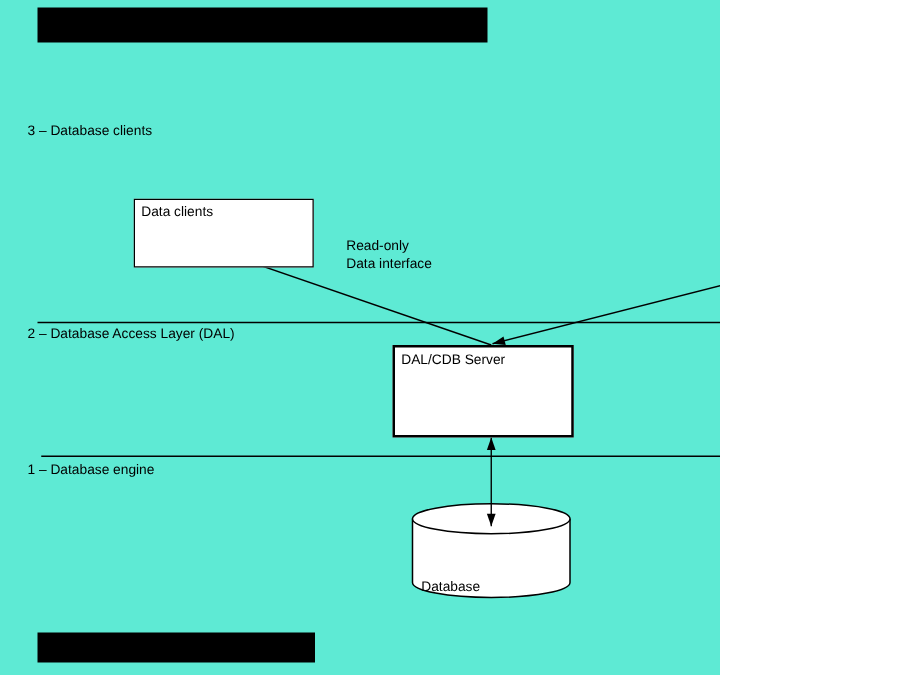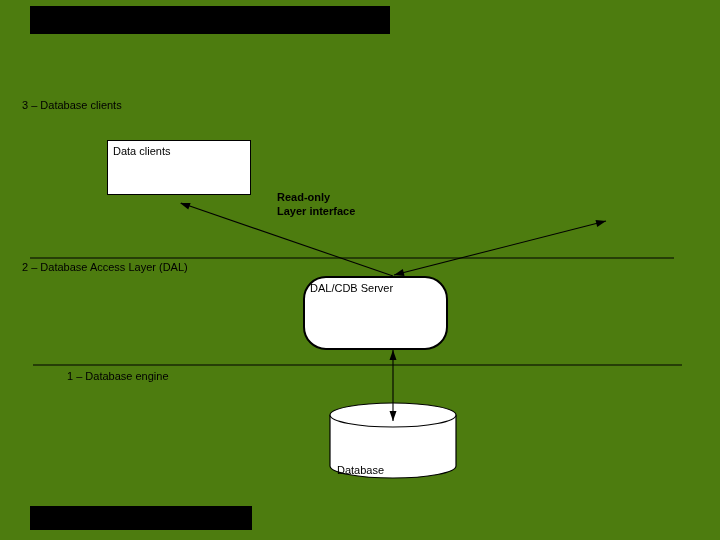--- a/index.html
+++ b/index.html
@@ -2,23 +2,23 @@
 <html><head>
 <meta charset="utf-8">
 <style>
   html, body {
     margin: 0;
     padding: 0;
     background: #ffffff;
   }
   .canvas {
     position: relative;
-    width: 720px;
+    width: 576px;
     height: 540px;
-    background: #4d7c0f;
+    background: #5eead4;
     font-family: "Liberation Sans", "DejaVu Sans", sans-serif;
     font-size: 11px;
     color: #000000;
     overflow: hidden;
   }
   .redaction {
     position: absolute;
     background: #000000;
   }
   .redaction.top    { left: 30px; top: 6px;   width: 360px; height: 28px; }
@@ -30,38 +30,37 @@
     width: 720px;
     height: 540px;
   }
 
   .layer-label {
     position: absolute;
     white-space: nowrap;
   }
   #layer3-label { left: 22px; top: 99px;  }
   #layer2-label { left: 22px; top: 261px; }
-  #layer1-label { left: 22px; top: 370px; margin-left: 45px; }
+  #layer1-label { left: 22px; top: 370px; }
 
   .node {
     position: absolute;
     box-sizing: border-box;
     border: 1px solid #000000;
     background: #ffffff;
     padding: 4px 5px;
   }
-  #data-clients-box { left: 107px; top: 140px; width: 144px; height: 55px; }
+  #data-clients-box { left: 107px; top: 159px; width: 144px; height: 55px; }
   #cdb-admin-box    { left: 519px; top: 148px; width: 181px; height: 72px; }
-  #dal-server-box   { left: 303px; top: 276px; width: 145px; height: 74px; border-width: 2px; border-radius: 23px; }
+  #dal-server-box   { left: 314px; top: 276px; width: 145px; height: 74px; border-width: 2px; }
 
   .iface-label {
     position: absolute;
     line-height: 14px;
     white-space: nowrap;
-    font-weight: bold;
   }
   #read-only-label  { left: 277px; top: 190px; }
   #read-write-label { left: 400px; top: 190px; }
 
   #database-label {
     position: absolute;
     left: 337px;
     top: 423px;
     white-space: nowrap;
     margin-top: 41px;
@@ -101,18 +100,18 @@
 
   <div class="node" id="data-clients-box">
     <span>Data clients</span>
   </div>
   <div class="node" id="dal-server-box">
     <span>DAL/CDB Server</span>
   </div>
 
   <div class="iface-label" id="read-only-label">
     <div>Read-only</div>
-    <div>Layer interface</div>
+    <div>Data interface</div>
   </div>
 
   <div id="database-label">Database</div>
 
 </div>
 
 </body></html>

